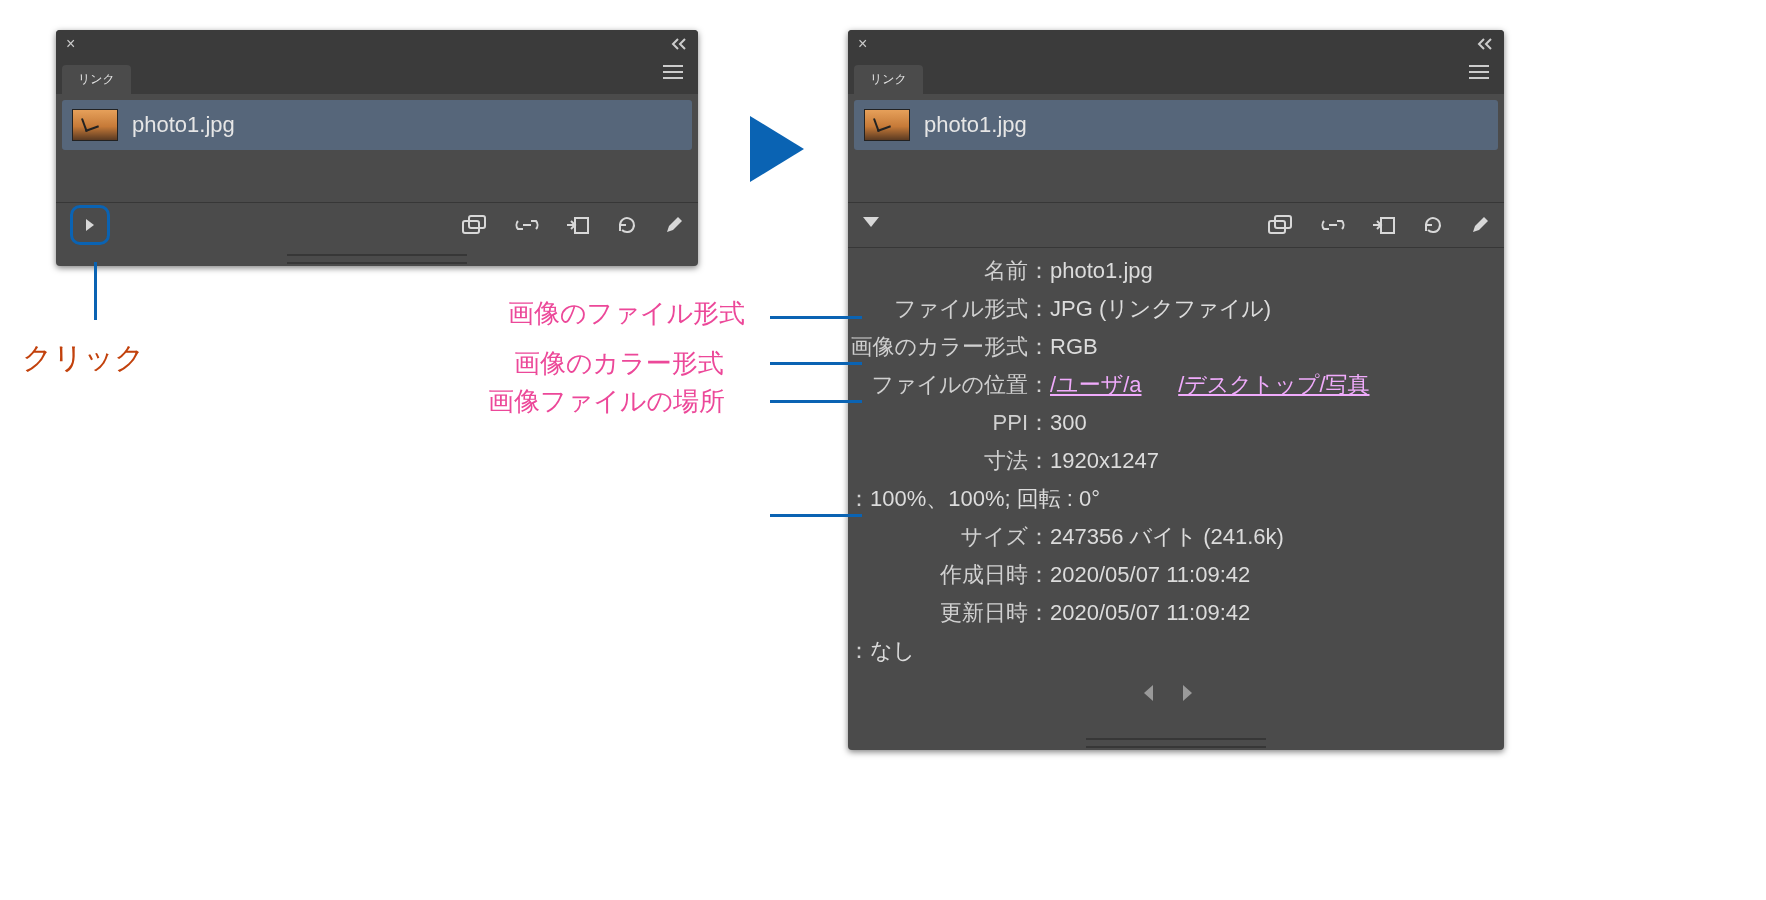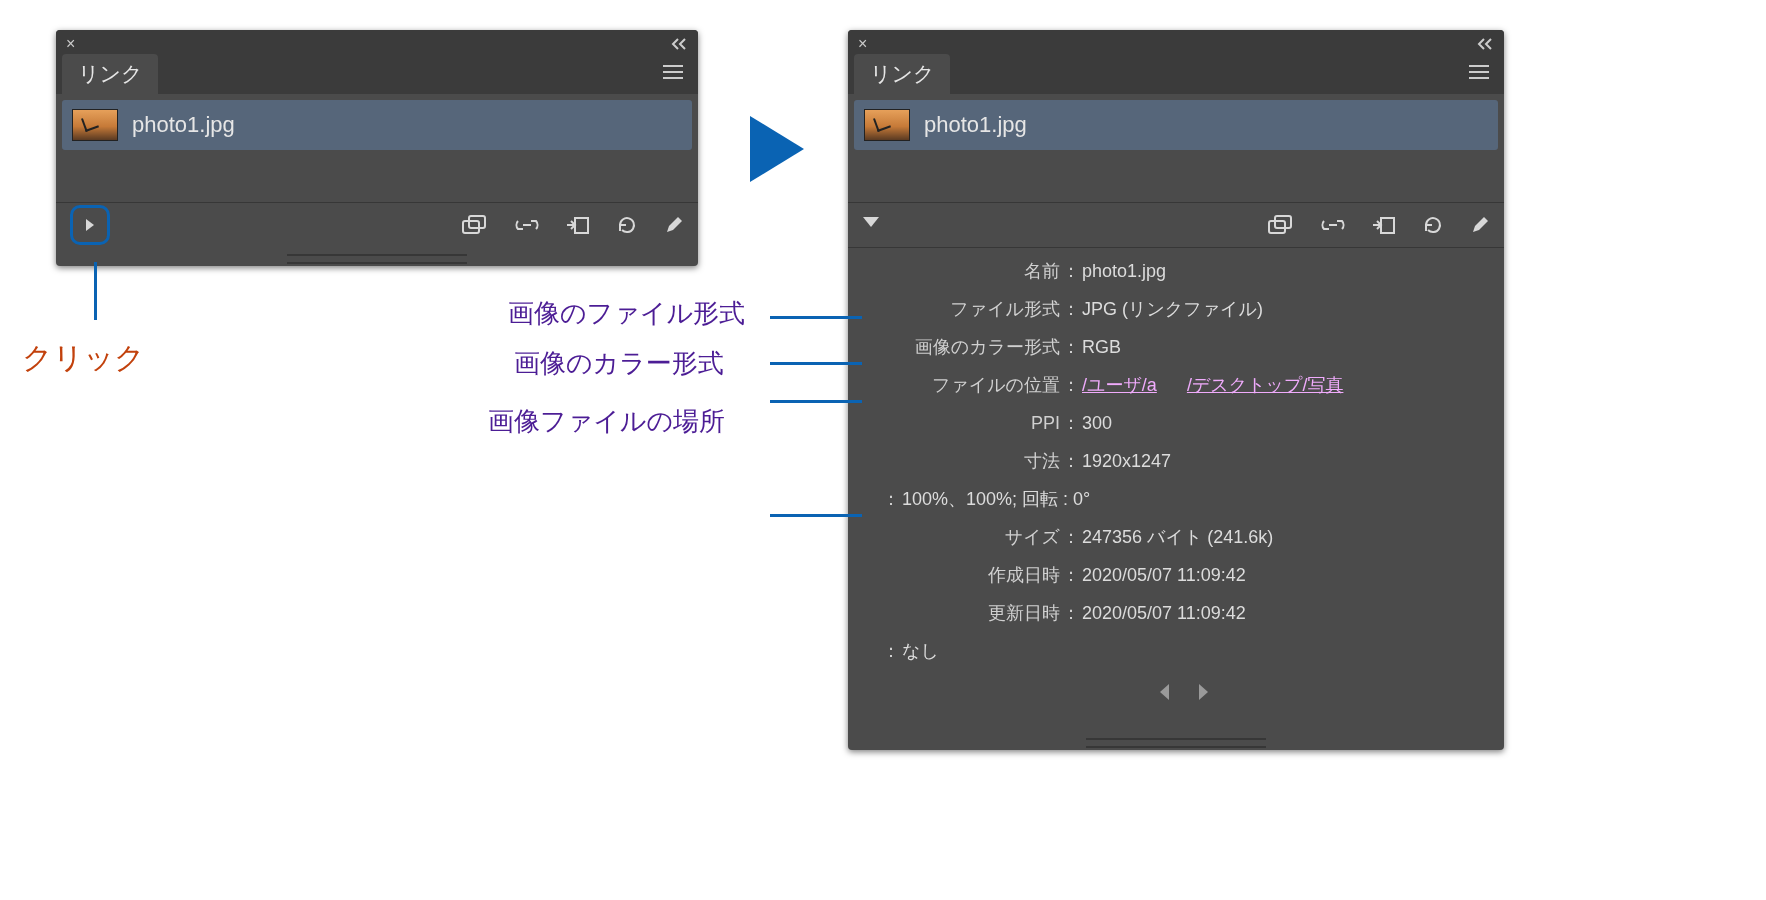--- a/index.html
+++ b/index.html
@@ -4,43 +4,43 @@
 <style>
   html,body{margin:0;padding:0;background:#fff;width:1766px;height:900px;font-family:"Hiragino Sans","Meiryo",sans-serif;overflow:hidden}
   .stage{position:relative;width:1766px;height:900px}
 
   
   .panel{position:absolute;background:#4b4b4b;border-radius:4px;box-shadow:0 2px 6px rgba(0,0,0,.5);color:#e6e6e6}
   .panel .topbar{height:28px;display:flex;align-items:center;justify-content:space-between;padding:0 10px;background:#3b3b3b;border-top-left-radius:4px;border-top-right-radius:4px}
   .panel .topbar .x{color:#ccc;font-size:16px;line-height:1}
   .panel .topbar .chev{width:20px;display:flex;justify-content:flex-end}
   .panel .tabbar{height:36px;display:flex;align-items:flex-end;background:#3b3b3b;padding-left:6px}
-  .panel .tab{background:#4b4b4b;border-top-left-radius:4px;border-top-right-radius:4px;padding:6px 16px;font-size:21px;color:#e6e6e6}
+  .panel .tab{background:#4b4b4b;border-top-left-radius:4px;border-top-right-radius:4px;padding:6px 16px;font-size:12px;color:#e6e6e6}
   .panel .menu{position:absolute;right:14px;top:34px}
   .panel .listarea{background:#4b4b4b;padding:6px}
   .panel .row{display:flex;align-items:center;gap:14px;background:#56667a;border-radius:3px;padding:6px 10px;height:38px}
   .panel .thumb{width:44px;height:30px;background:linear-gradient(180deg,#e6a05a 0%,#c67a38 55%,#5a3a22 100%);border:1px solid #222;position:relative;flex:0 0 44px}
   .panel .thumb:after{content:"";position:absolute;left:10px;top:6px;width:12px;height:12px;border-left:2px solid #222;border-bottom:2px solid #222;transform:rotate(-20deg)}
   .panel .filename{font-size:22px;color:#e6e6e6}
   .panel .footer{height:44px;background:#4b4b4b;display:flex;align-items:center;justify-content:space-between;padding:0 14px;border-top:1px solid #373737}
   .panel .iconbar{display:flex;align-items:center;gap:26px;color:#d8d8d8}
   .panel .iconbar svg{display:block}
   .panel .grip{position:absolute;left:50%;transform:translateX(-50%);bottom:2px;width:180px;height:6px;border-top:2px solid #373737;border-bottom:2px solid #373737}
 
   
-  .details{padding:4px 16px 14px 32px;color:#d0d0d0;font-size:18px;line-height:38px}
+  .details{padding:4px 16px 14px 0;color:#d0d0d0;font-size:22px;line-height:38px}
   .details .drow{display:flex}
   .details .lab{width:180px;text-align:right;white-space:nowrap}
   .details .sep{width:22px;text-align:center}
   .details .val{flex:1;color:#dcdcdc;white-space:nowrap;overflow:hidden}
   .details .val a{color:#f0abfc;text-decoration:underline}
   .navarrows{display:flex;justify-content:center;gap:26px;padding:6px 0 4px 0}
 
   
-  .ann{position:absolute;color:#4c1d95;font-size:26px;white-space:nowrap}
+  .ann{position:absolute;color:#ec4899;font-size:26px;white-space:nowrap}
   .ann.blue{color:#c2410c}
   .lead{position:absolute;height:0;border-top:3px solid #0a63b3}
   .big-arrow{position:absolute}
 
   
   .expand-wrap{position:relative;width:34px;height:34px;border:3px solid #0a63b3;border-radius:10px;display:flex;align-items:center;justify-content:center}
   .expand-stem{position:absolute;width:0;height:58px;border-left:3px solid #0a63b3}
 </style>
 </head>
 <body>
@@ -248,20 +248,20 @@
         <span><svg width="14" height="18" viewBox="0 0 14 18">
               <path d="M2 1 L11 9 L2 17 Z" fill="#9a9a9a"></path>
             </svg></span>
       </div>
     </div>
     <div class="grip"></div>
   </div>
 
   <div class="ann" style="left:508px;top:296px">画像のファイル形式</div>
   <div class="ann" style="left:514px;top:346px">画像のカラー形式</div>
-  <div class="ann" style="left:488px;top:404px">画像ファイルの場所</div>
+  <div class="ann" style="left:488px;top:384px">画像ファイルの場所</div>
 
   <div class="lead" style="left:770px;top:316px;width:92px"></div>
   <div class="lead" style="left:770px;top:362px;width:92px"></div>
   <div class="lead" style="left:770px;top:400px;width:92px"></div>
   <div class="lead" style="left:770px;top:514px;width:92px"></div>
 
 </div>
 
 </body></html>

